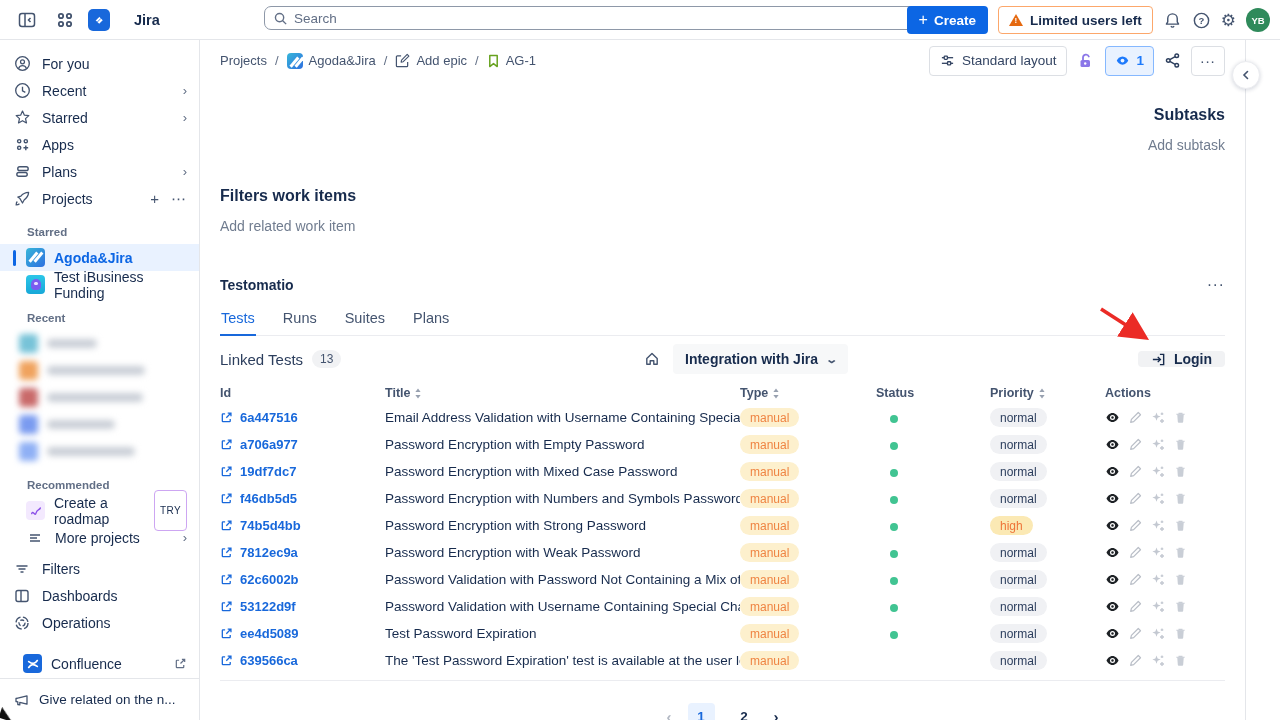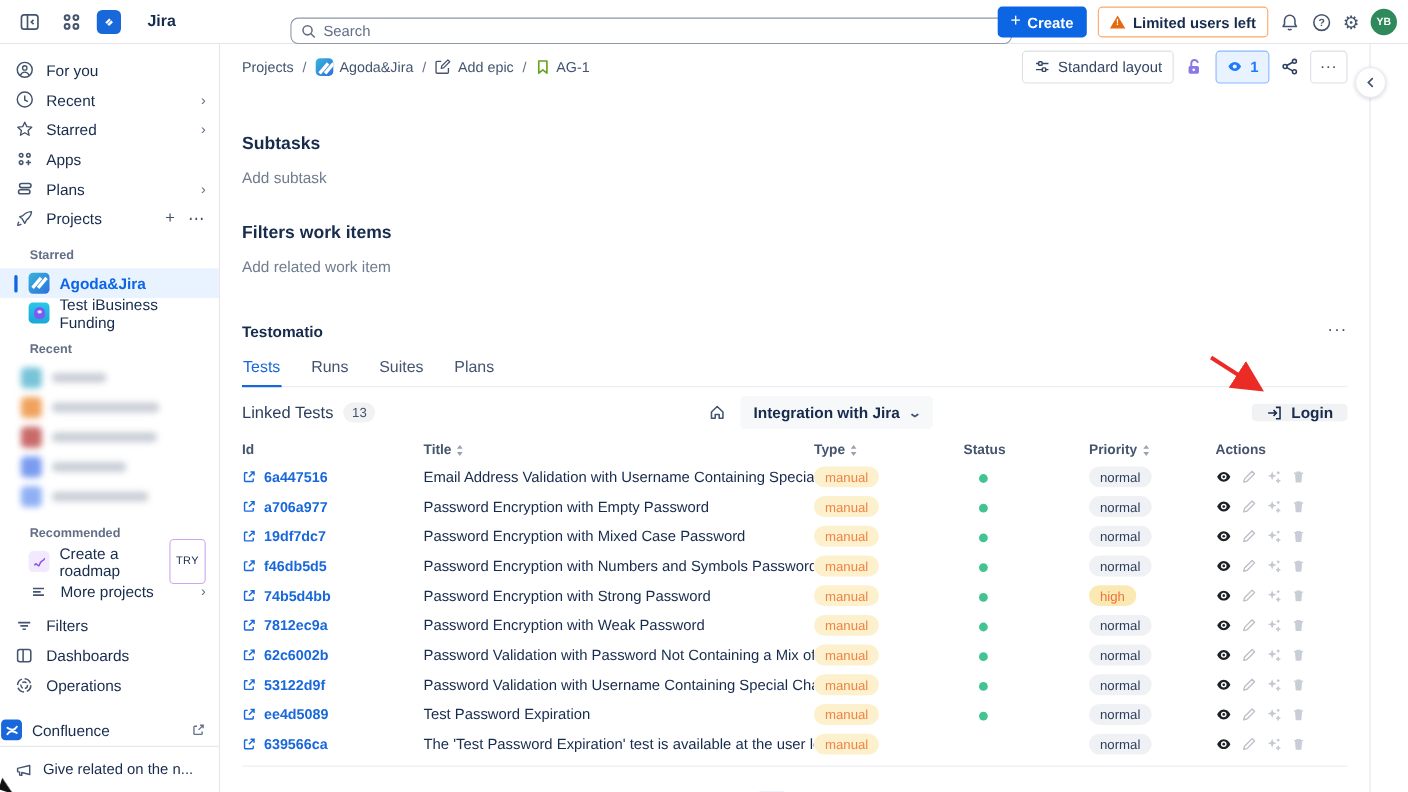--- a/index.html
+++ b/index.html
@@ -8,21 +8,21 @@
   svg { display:block; }
 
   
   .topbar { height:40px; display:flex; align-items:center; padding:0 12px; border-bottom:1px solid #e4e6ea; background:#fff; position:relative; }
   .tb-left { display:flex; align-items:center; gap:14px; }
   .collapse-btn { width:30px; height:30px; border:2px solid #388bff; border-radius:8px; display:flex; align-items:center; justify-content:center; background:#fff; }
   .icon-btn { background:none; border:none; cursor:pointer; display:flex; align-items:center; justify-content:center; }
   .jira-logo-wrap { display:flex; align-items:center; gap:24px; }
   .jira-logo { width:22px; height:22px; border-radius:5px; background:#1868db; display:flex; align-items:center; justify-content:center; }
   .jira-name { font-weight:700; font-size:14.5px; color:#172b4d; }
-  .search-wrap { position:absolute; left:264px; top:6px; width:656px; height:24px; border:1px solid #8e98a8; border-radius:7px; display:flex; align-items:center; padding:0 8px; gap:6px; background:#fff;margin-top:10px; }
+  .search-wrap { position:absolute; left:264px; top:6px; width:656px; height:24px; border:1px solid #8e98a8; border-radius:7px; display:flex; align-items:center; padding:0 8px; gap:6px; background:#fff; }
   .search-wrap input { border:none; outline:none; flex:1; font-size:13.5px; color:#172b4d; font-family:inherit; background:transparent; }
   .search-wrap input::placeholder { color:#626f86; }
   .tb-right { position:absolute; right:10px; top:0; height:40px; display:flex; align-items:center; gap:10px; }
   .create-btn { height:28px; padding:0 12px; background:#0c66e4; color:#fff; border:none; border-radius:4px; font-size:13.5px; font-weight:600; display:flex; align-items:center; gap:6px; cursor:pointer; font-family:inherit; }
   .limited-btn { height:28px; padding:0 10px; background:#fff; border:1px solid #fca76b; border-radius:4px; font-size:13.5px; font-weight:600; color:#172b4d; display:flex; align-items:center; gap:7px; cursor:pointer; font-family:inherit; }
   .warn-tri { width:0; height:0; border-left:7px solid transparent; border-right:7px solid transparent; border-bottom:12px solid #e56910; position:relative; }
   .warn-tri::after { content:"!"; position:absolute; left:-1.5px; top:2px; color:#fff; font-size:8px; font-weight:700; }
   .gear-glyph { font-size:17px; color:#44546f; line-height:1; }
   .avatar { width:24px; height:24px; border-radius:50%; background:#2f8a5b; color:#fff; font-size:9.5px; font-weight:700; display:flex; align-items:center; justify-content:center; }
 
@@ -69,21 +69,21 @@
   .crumb-sep { color:#626f86; }
   .crumb-actions { margin-left:auto; display:flex; align-items:center; gap:10px; }
   .layout-btn { height:30px; border:1px solid #dcdfe4; background:#fff; border-radius:4px; padding:0 10px; display:flex; align-items:center; gap:7px; font-size:13.5px; color:#344563; cursor:pointer; font-family:inherit; }
   .eye-pill { height:30px; border:1px solid #85b8ff; background:#e9f2ff; border-radius:4px; padding:0 9px; display:flex; align-items:center; gap:6px; color:#1d7afc; font-size:13.5px; font-weight:600; cursor:pointer; }
   .more-btn { height:30px; width:34px; border:1px solid #dcdfe4; background:#fff; border-radius:4px; font-size:15px; color:#44546f; letter-spacing:1px; cursor:pointer; display:flex; align-items:center; justify-content:center; padding-bottom:6px; font-family:inherit; }
 
   
   .content { flex:1; padding:0 20px; overflow:hidden; }
   .h-section { font-size:16px; font-weight:700; color:#172b4d; }
   .ghost-add { font-size:14px; color:#707c8f; margin-top:13px; cursor:pointer; }
-  .sec-subtasks { margin-top:41px; }
+  .sec-subtasks { margin-top:25px;text-align:right; }
   .sec-related { margin-top:34px; }
 
   .testo { margin-top:38px; position:relative; }
   .testo-head { display:flex; align-items:center; }
   .testo-title { font-size:14px; font-weight:700; color:#172b4d; }
   .testo-more { margin-left:auto; border:none; background:none; font-size:16px; letter-spacing:1.5px; color:#44546f; cursor:pointer; padding-bottom:8px; font-family:inherit; }
   .tabs { display:flex; gap:26px; margin-top:10px; border-bottom:1px solid #ebecf0; }
   .tab { font-size:14.5px; color:#44546f; font-weight:500; padding:2px 1px 8px; cursor:pointer; border-bottom:2.5px solid transparent; margin-bottom:-1px; }
   .tab.v-true { color:#1868db; border-bottom-color:#1868db; }
   .toolbar { position:relative; height:46px; display:flex; align-items:center; }
@@ -360,21 +360,21 @@
       <div class="nav-item">
         <span class="nicon">
             <svg width="16" height="16" viewBox="0 0 16 16">
               <circle cx="8" cy="8" r="6" fill="none" stroke="#44546f" stroke-width="1.4" stroke-dasharray="7 2.5"></circle>
               <circle cx="8" cy="8" r="3" fill="none" stroke="#44546f" stroke-width="1.3" stroke-dasharray="4 2"></circle>
             </svg>
           </span>
         <span class="grow">Operations</span>
       </div>
 
-      <div class="proj-item" style="margin-top:14px; padding-left:1px;">
+      <div class="proj-item" style="margin-top:14px; padding-left:23px;">
         <span class="tile tile-conf">
           <svg width="12" height="12" viewBox="0 0 14 14">
               <path d="M2 11c2.5-4 6-4 10-1.2M12 3C9.5 7 6 7 2 4.2" fill="none" stroke="#fff" stroke-width="2" stroke-linecap="round"></path>
             </svg>
         </span>
         <span class="grow" style="flex:1;">Confluence</span>
         <span class="ext-icon">
             <svg width="13" height="13" viewBox="0 0 14 14">
               <path d="M5.5 3.5H3.2c-.4 0-.7.3-.7.7v6.6c0 .4.3.7.7.7h6.6c.4 0 .7-.3.7-.7V8.5" fill="none" stroke="#626f86" stroke-width="1.3"></path>
               <path d="M8.5 2.5h3v3M11.3 2.7L7 7" fill="none" stroke="#626f86" stroke-width="1.3"></path>

